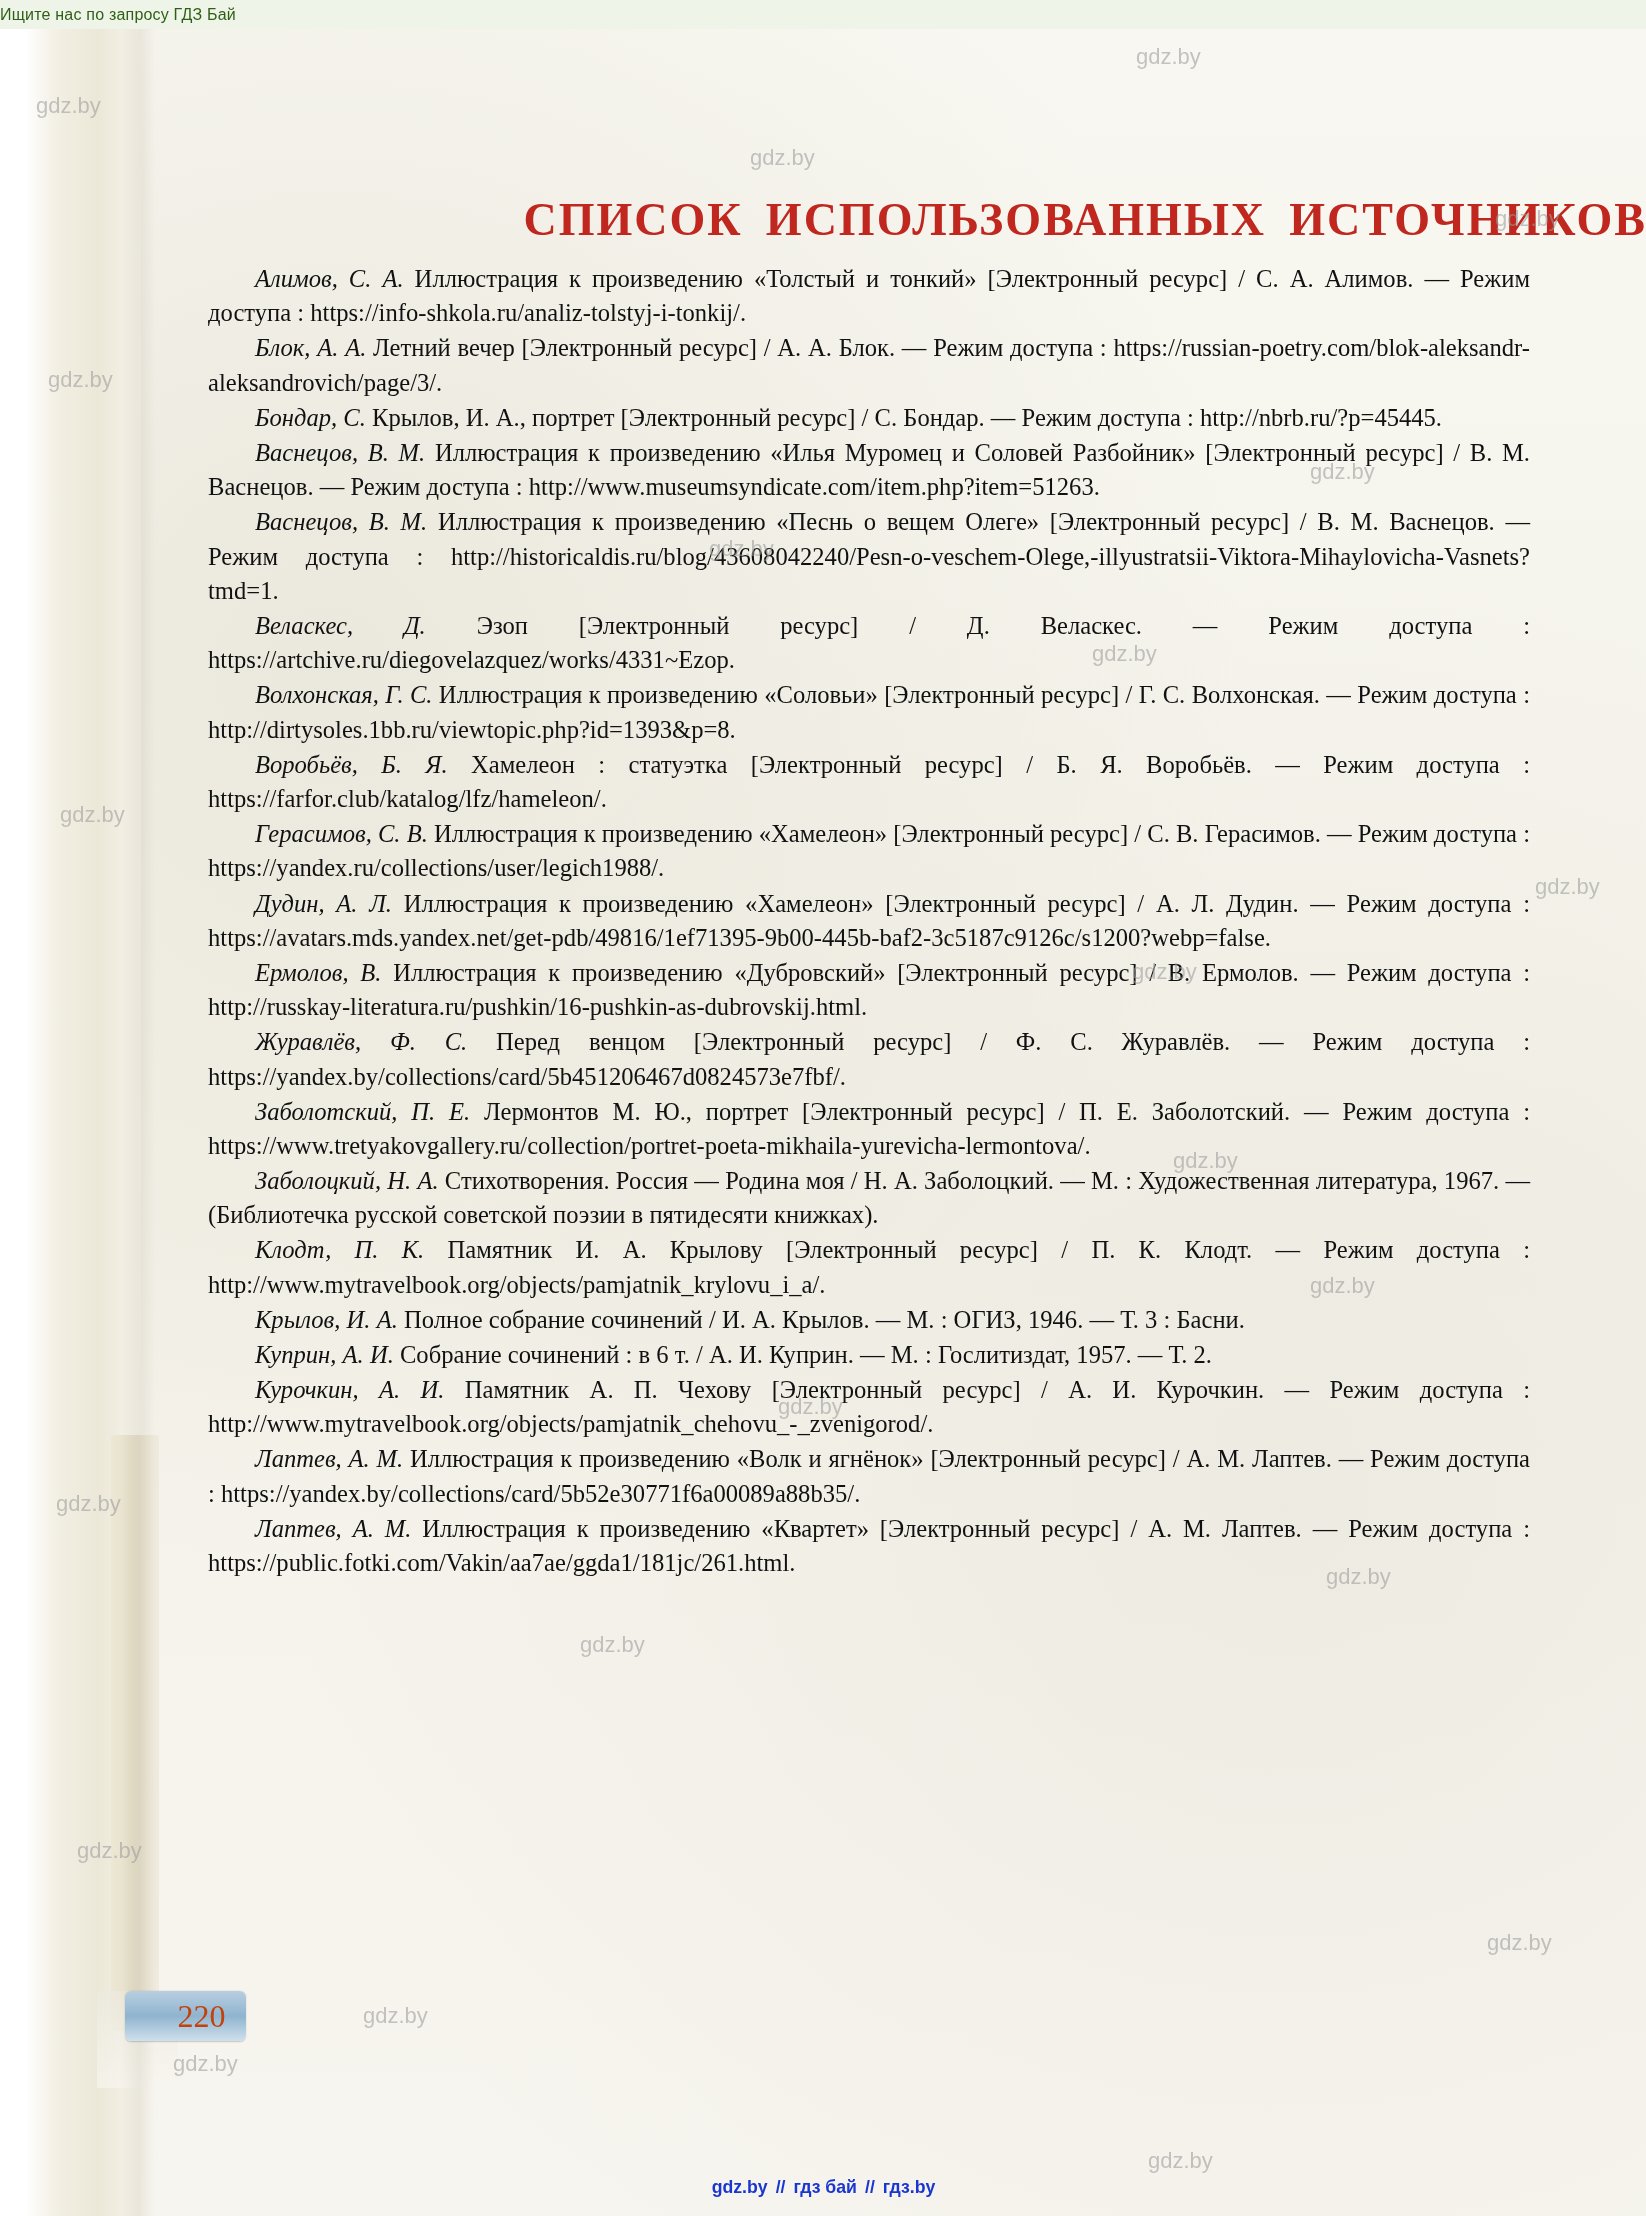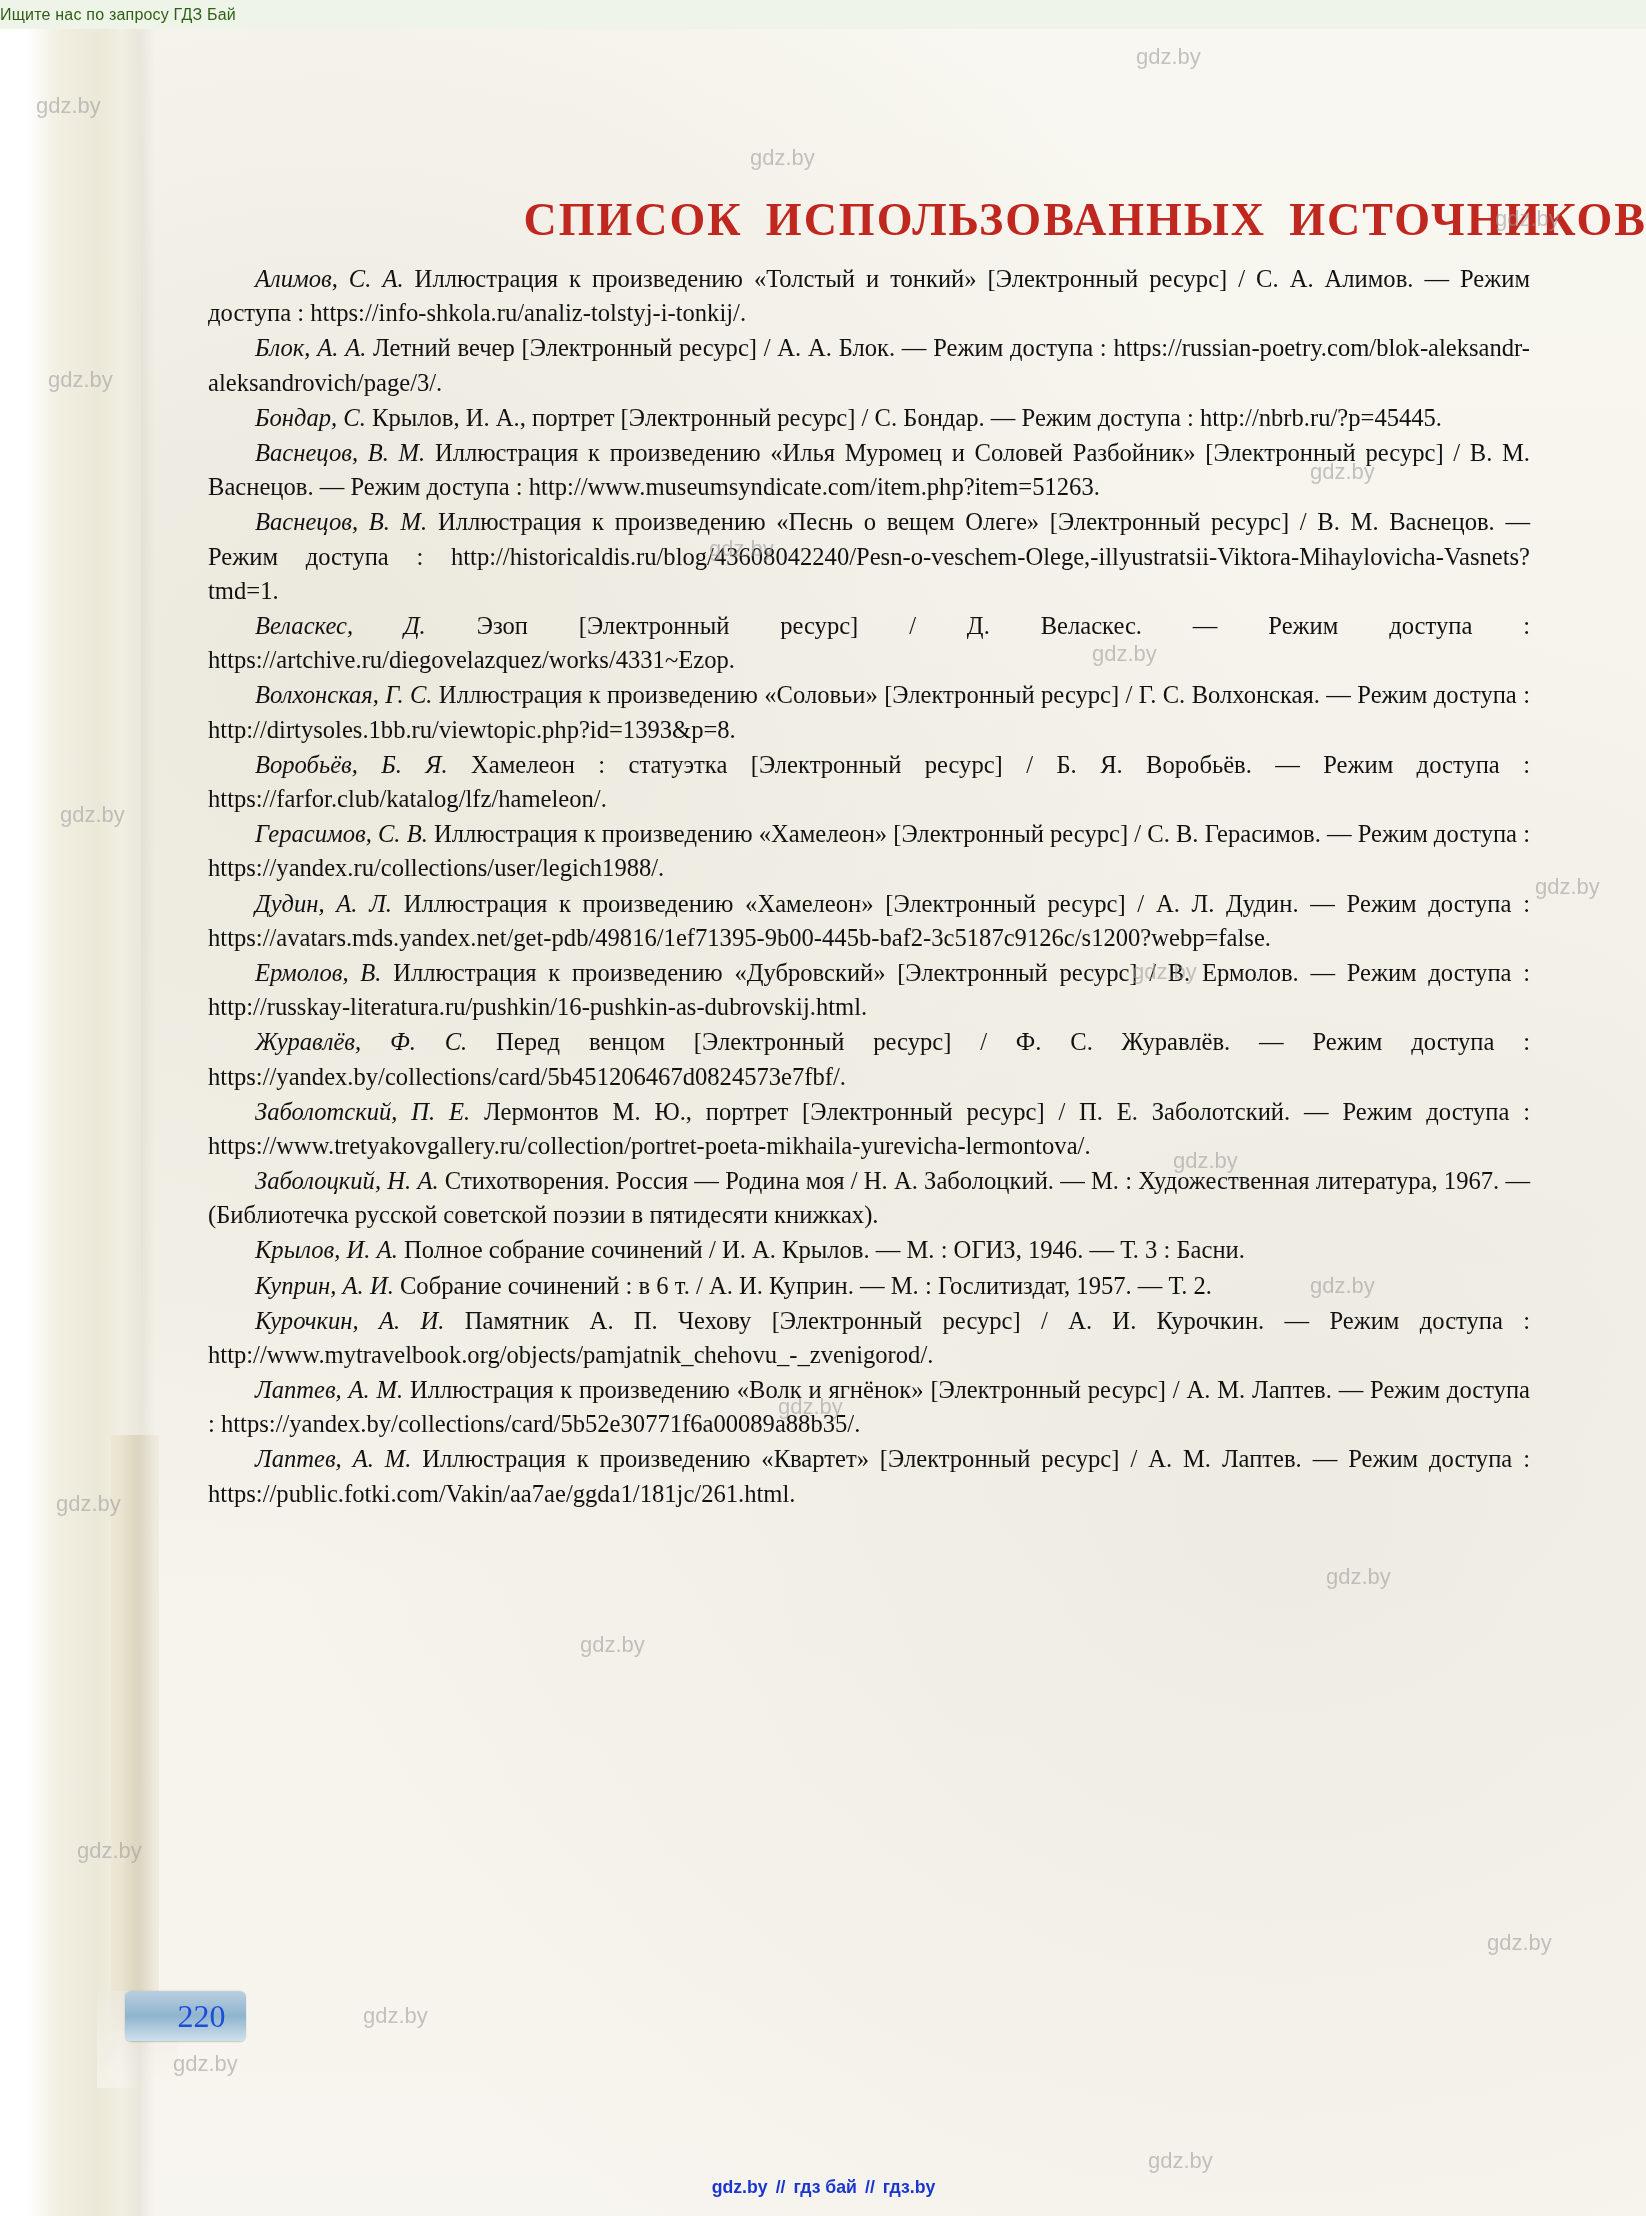--- a/index.html
+++ b/index.html
@@ -133,21 +133,21 @@
     box-shadow: 0 0.8px 1.6px rgba(0,0,0,.2);
   }
   .page-number {
     position: absolute;
     inset: 0;
     display: flex;
     align-items: center;
     justify-content: center;
     font-family: "Liberation Serif", serif;
     font-size: 32px;
-    color: #1d4ed8;
+    color: #c2410c;
     padding-left: 32px;
   }
 
   
   .wm {
     position: absolute;
     font-family: "Liberation Sans", sans-serif;
     color: #9c9c9c;
     opacity: .58;
     font-size: 22px;
@@ -200,20 +200,21 @@
       <p class="ref"><i>Васнецов, В. М.</i><span> Иллюстрация к произведению «Песнь о вещем Олеге» [Электронный ресурс] / В. М. Васнецов. — Режим доступа : http://historicaldis.ru/blog/43608042240/Pesn-o-veschem-Olege,-illyustratsii-Viktora-Mihaylovicha-Vasnets?tmd=1.</span></p>
       <p class="ref"><i>Веласкес, Д.</i><span> Эзоп [Электронный ресурс] / Д. Веласкес. — Режим доступа : https://artchive.ru/diegovelazquez/works/4331~Ezop.</span></p>
       <p class="ref"><i>Волхонская, Г. С.</i><span> Иллюстрация к произведению «Соловьи» [Электронный ресурс] / Г. С. Волхонская. — Режим доступа : http://dirtysoles.1bb.ru/viewtopic.php?id=1393&amp;p=8.</span></p>
       <p class="ref"><i>Воробьёв, Б. Я.</i><span> Хамелеон : статуэтка [Электронный ресурс] / Б. Я. Воробьёв. — Режим доступа : https://farfor.club/katalog/lfz/hameleon/.</span></p>
       <p class="ref"><i>Герасимов, С. В.</i><span> Иллюстрация к произведению «Хамелеон» [Электронный ресурс] / С. В. Герасимов. — Режим доступа : https://yandex.ru/collections/user/legich1988/.</span></p>
       <p class="ref"><i>Дудин, А. Л.</i><span> Иллюстрация к произведению «Хамелеон» [Электронный ресурс] / А. Л. Дудин. — Режим доступа : https://avatars.mds.yandex.net/get-pdb/49816/1ef71395-9b00-445b-baf2-3c5187c9126c/s1200?webp=false.</span></p>
       <p class="ref"><i>Ермолов, В.</i><span> Иллюстрация к произведению «Дубровский» [Электронный ресурс] / В. Ермолов. — Режим доступа : http://russkay-literatura.ru/pushkin/16-pushkin-as-dubrovskij.html.</span></p>
       <p class="ref"><i>Журавлёв, Ф. С.</i><span> Перед венцом [Электронный ресурс] / Ф. С. Журавлёв. — Режим доступа : https://yandex.by/collections/card/5b451206467d0824573e7fbf/.</span></p>
       <p class="ref"><i>Заболотский, П. Е.</i><span> Лермонтов М. Ю., портрет [Электронный ресурс] / П. Е. Заболотский. — Режим доступа : https://www.tretyakovgallery.ru/collection/portret-poeta-mikhaila-yurevicha-lermontova/.</span></p>
       <p class="ref"><i>Заболоцкий, Н. А.</i><span> Стихотворения. Россия — Родина моя  / Н. А. Заболоцкий. — М. : Художественная литература, 1967. — (Библиотечка русской советской поэзии в пятидесяти книжках).</span></p>
+      <p class="ref"><i>Клодт, П. К.</i><span> Памятник И. А. Крылову [Электронный ресурс] / П. К. Клодт. — Режим доступа : http://www.mytravelbook.org/objects/pamjatnik_krylovu_i_a/.</span></p>
       <p class="ref"><i>Крылов, И. А.</i><span> Полное собрание сочинений / И. А. Крылов. — М. : ОГИЗ, 1946. — Т. 3 : Басни.</span></p>
       <p class="ref"><i>Куприн, А. И.</i><span> Собрание сочинений : в 6 т. / А. И. Куприн. — М. : Гослитиздат, 1957. — Т. 2.</span></p>
       <p class="ref"><i>Курочкин, А. И.</i><span> Памятник А. П. Чехову [Электронный ресурс] / А. И. Курочкин. — Режим доступа : http://www.mytravelbook.org/objects/pamjatnik_chehovu_-_zvenigorod/.</span></p>
       <p class="ref"><i>Лаптев, А. М.</i><span> Иллюстрация к произведению «Волк и ягнёнок» [Электронный ресурс] / А. М. Лаптев. — Режим доступа : https://yandex.by/collections/card/5b52e30771f6a00089a88b35/.</span></p>
       <p class="ref"><i>Лаптев, А. М.</i><span> Иллюстрация к произведению «Квартет» [Электронный ресурс] / А. М. Лаптев. — Режим доступа : https://public.fotki.com/Vakin/aa7ae/ggda1/181jc/261.html.</span></p>
     </div>
 
   <div class="page-number-wrap">
     <div class="page-number-bg"></div>
     <div class="page-number">220</div>

